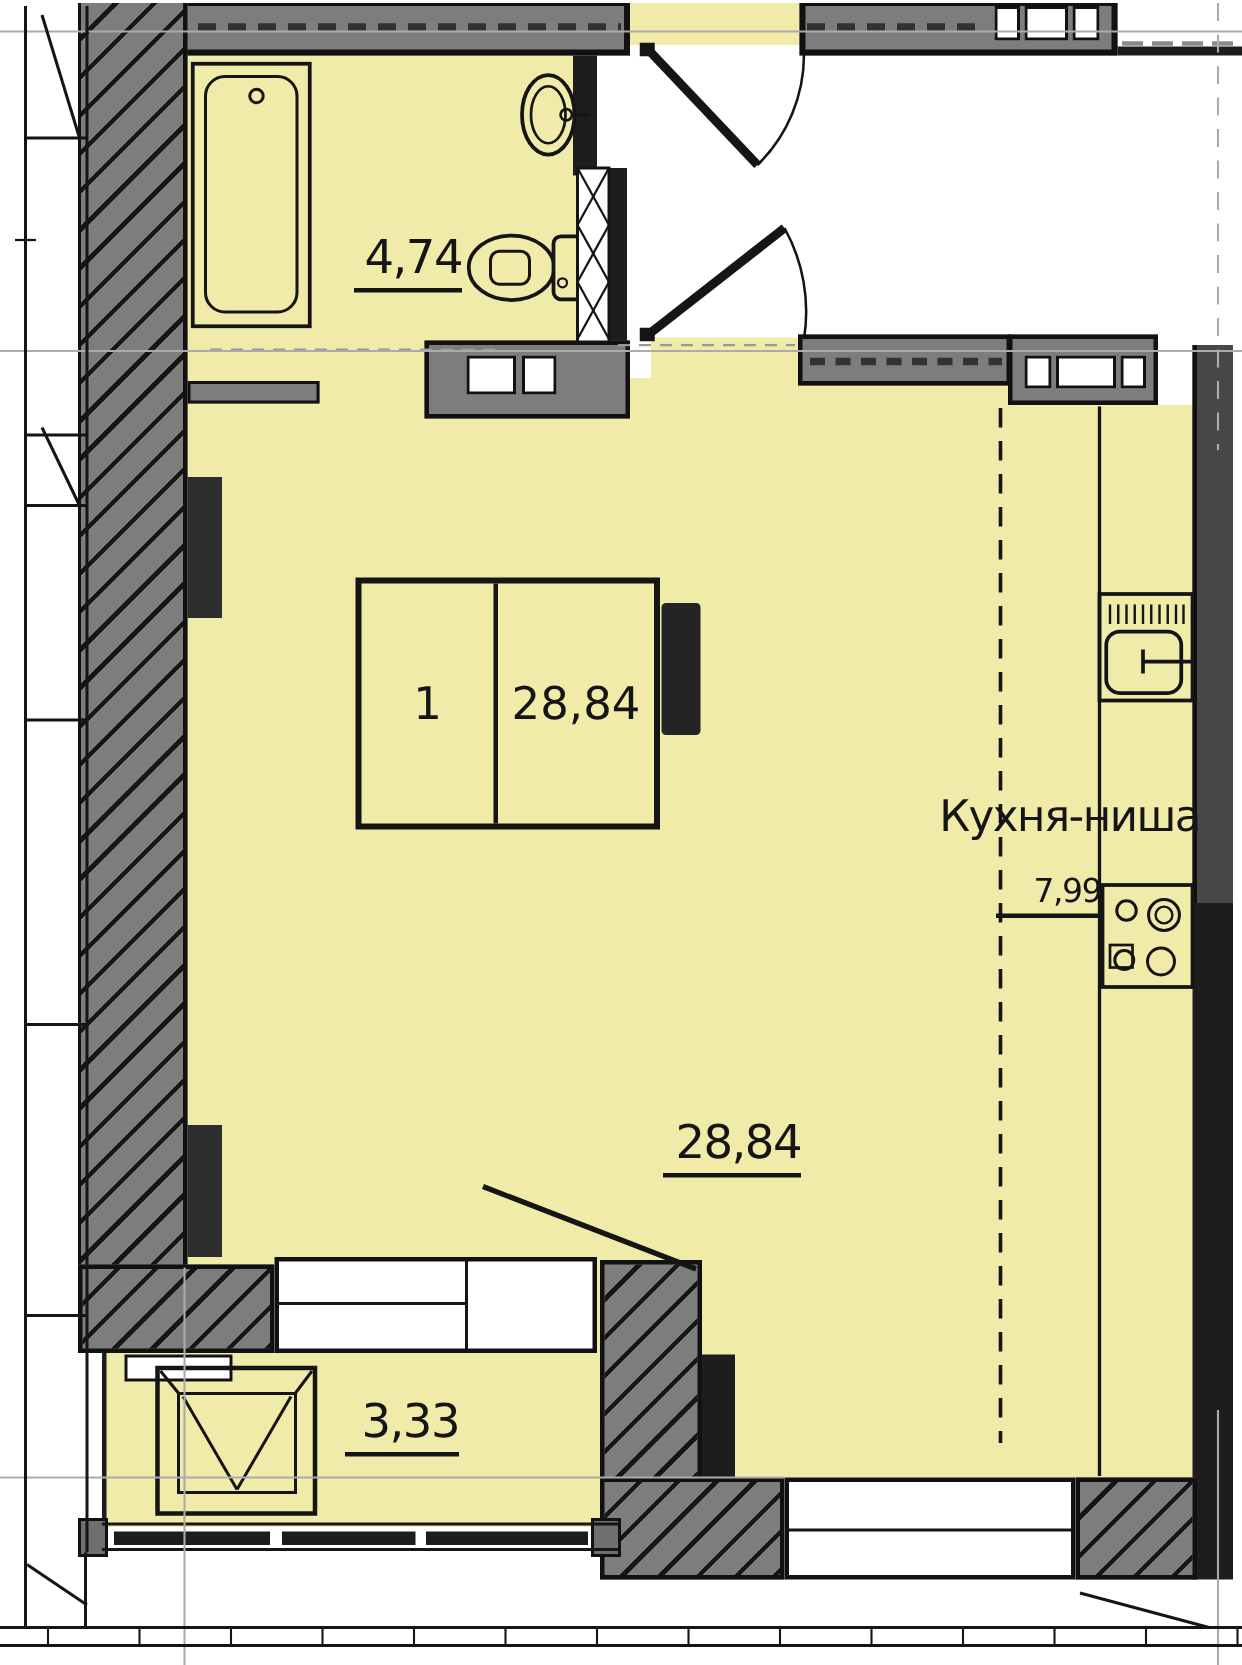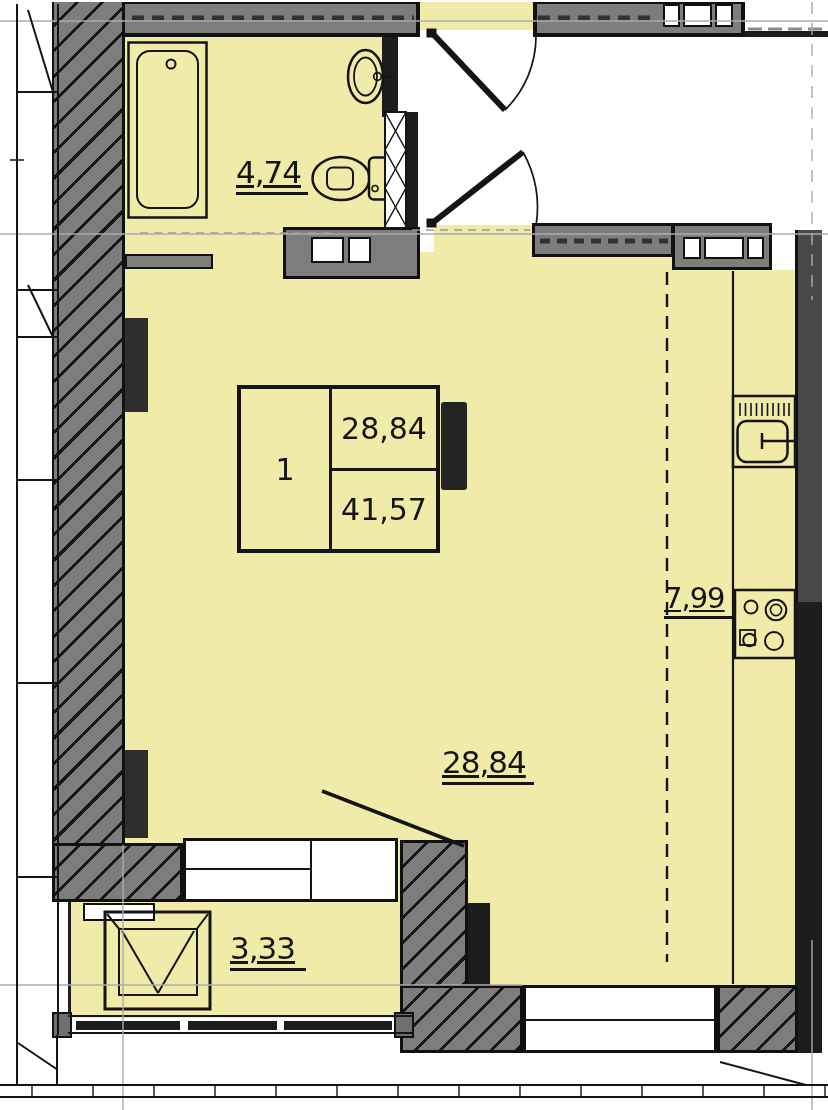--- a/index.html
+++ b/index.html
@@ -7,22 +7,22 @@
         font-family:"DejaVu Sans",sans-serif;color:#151515;}
   .abs{position:absolute;box-sizing:border-box;}
   .yf{background:#f1eba9;}
   .wf{background:#ffffff;}
   .gw{background:#7d7d7d;}
   .hw{background-color:#7d7d7d;
       background-image:repeating-linear-gradient(135deg,rgba(0,0,0,0) 0 15px,#161616 15px 18px);}
   .bw{background:#1d1d1d;}
   .dg{background:#484848;}
   svg.overlay{position:absolute;left:0;top:0;pointer-events:none;}
-  .lbl{position:absolute;text-align:left;letter-spacing:-1px;line-height:1.05;
-       transform-origin:left top;white-space:nowrap;text-decoration:underline;}
+  .lbl{position:absolute;text-align:right;letter-spacing:-1px;line-height:1.05;
+       transform-origin:left top;white-space:nowrap;}
   .und{border-bottom:3px solid #151515;padding-bottom:3px;}
   .itable{position:absolute;left:237px;top:385px;width:195px;height:160px;
           border:4px solid #151515;display:flex;font-size:30px;background:transparent;}
   .itl{width:88px;border-right:3px solid #151515;display:flex;align-items:center;justify-content:center;}
   .itr{flex:1;display:flex;flex-direction:column;}
   .itr>div{flex:1;border-bottom:3px solid #151515;display:flex;align-items:center;justify-content:center;}
   .itr>div:last-child{border-bottom:none;}
 </style>
 </head>
 <body>
@@ -238,22 +238,22 @@
         <line x1="764" y1="1085" x2="764" y2="1097"></line>
           <line x1="825" y1="1085" x2="825" y2="1097"></line>
       </g>
     </g>
   </svg>
 
   <div class="itable">
     <div class="itl">1</div>
     <div class="itr">
       <div>28,84</div>
-      <div>41,57</div>
     </div>
   </div>
 
   <div class="lbl und" style="left:236px;top:156px;width:72px;font-size:31px;">4,74</div>
-  <div class="lbl und" style="left:664px;top:583px;width:70px;font-size:29px;">7,99</div>
+  <div class="lbl" style="left:600px;top:529px;width:200px;font-size:29px;">Кухня-ниша</div>
+  <div class="lbl und" style="left:664px;top:583px;width:70px;font-size:22px;">7,99</div>
   <div class="lbl und" style="left:442px;top:746px;width:92px;font-size:31px;">28,84</div>
   <div class="lbl und" style="left:230px;top:932px;width:76px;font-size:31px;">3,33</div>
 
 </div>
 
 </body></html>

